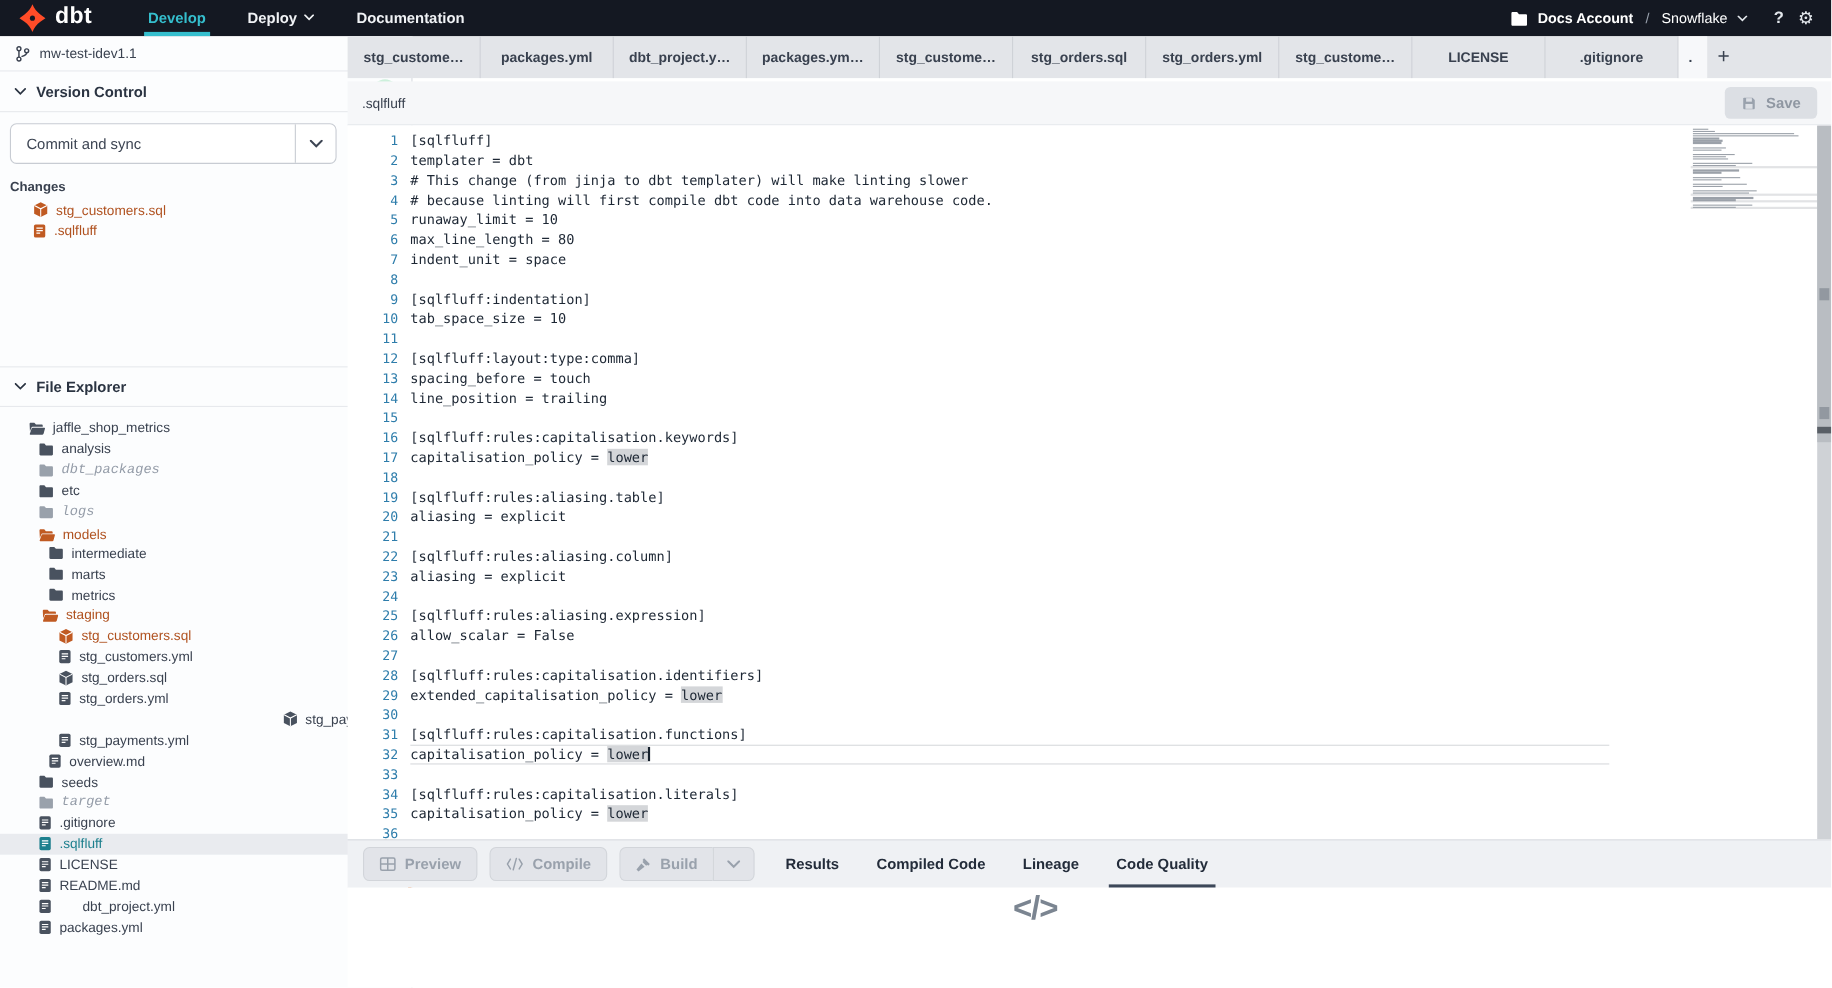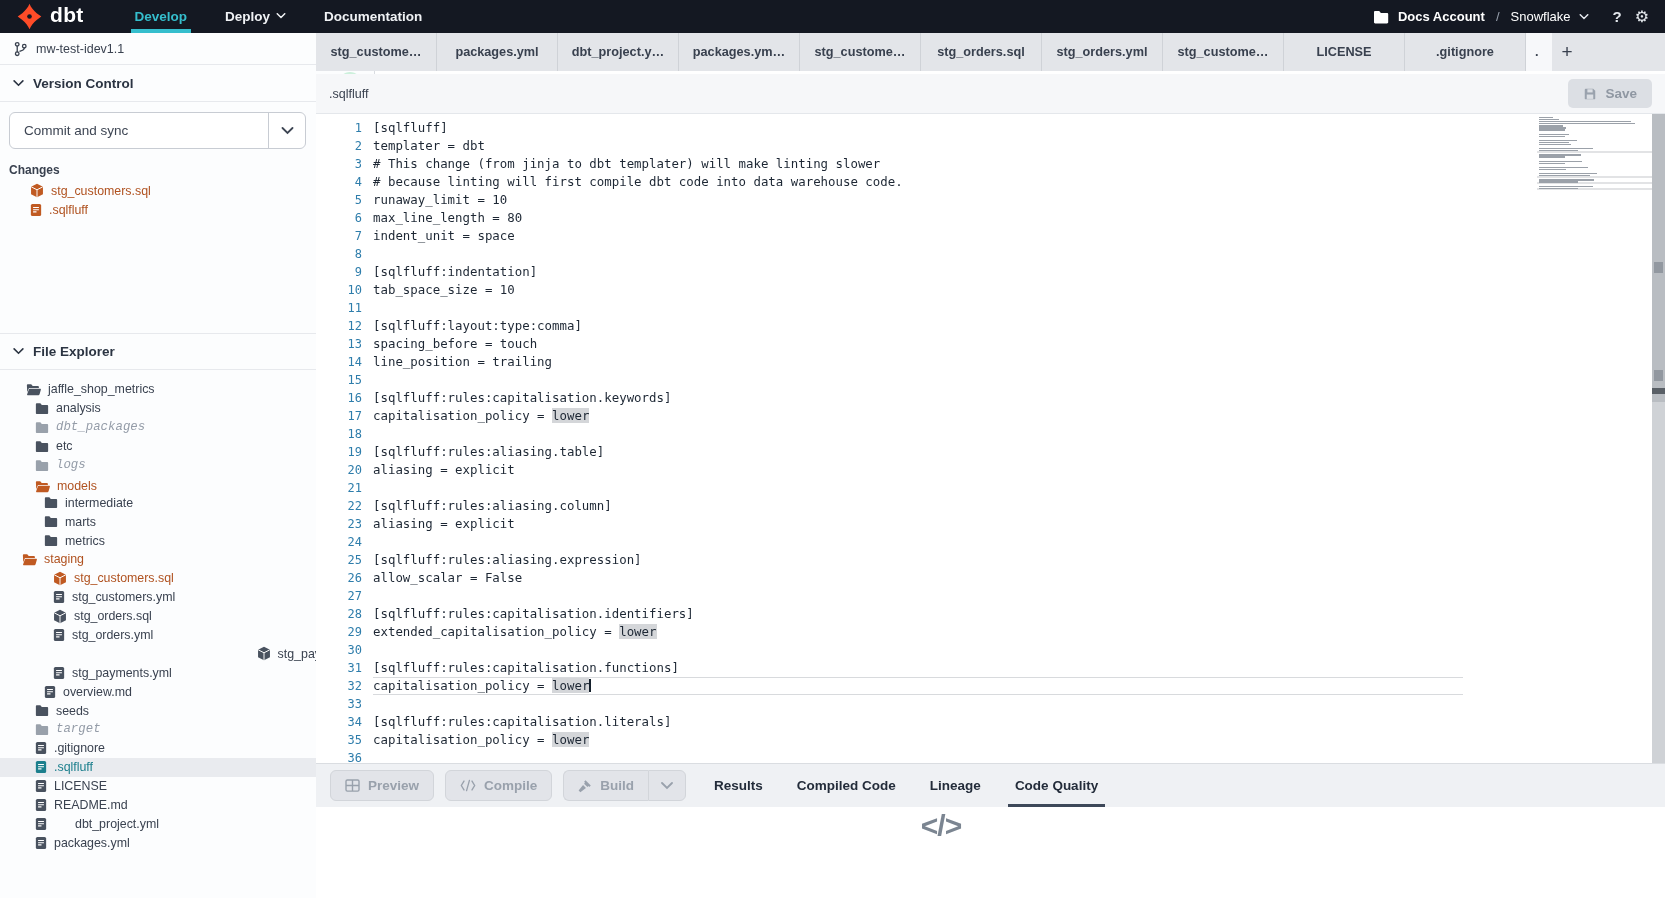--- a/index.html
+++ b/index.html
@@ -251,21 +251,21 @@
             <path fill="#49525f" d="M1 2.2C1 1.5 1.5 1 2.2 1h3.9l1.7 1.9h6c.7 0 1.2.5 1.2 1.2v8.1c0 .7-.5 1.2-1.2 1.2H2.2C1.5 13.4 1 12.9 1 12.2z"></path>
           </svg>
           <span>marts</span>
         </div>
         <div class="tree-row" style="padding-left: 44px;">
           <svg width="14" height="13" viewBox="0 0 16 14">
             <path fill="#49525f" d="M1 2.2C1 1.5 1.5 1 2.2 1h3.9l1.7 1.9h6c.7 0 1.2.5 1.2 1.2v8.1c0 .7-.5 1.2-1.2 1.2H2.2C1.5 13.4 1 12.9 1 12.2z"></path>
           </svg>
           <span>metrics</span>
         </div>
-        <div class="tree-row modified" style="padding-left: 22px; text-align: center;">
+        <div class="tree-row modified" style="padding-left: 38px; text-align: center;">
           <svg width="15" height="13" viewBox="0 0 17 14">
             <path fill="#c05a22" d="M1 2.2C1 1.5 1.5 1 2.2 1h3.7l1.7 1.9h5.8c.7 0 1.2.5 1.2 1.2v1.2H4.1c-.6 0-1.1.4-1.2 1L1.4 10z"></path>
             <path fill="#c05a22" d="M4.4 6.2h11.9c.4 0 .7.4.6.8l-1.5 5.5c-.1.5-.6.9-1.1.9H1.8c-.4 0-.7-.4-.6-.8l2-5.7c.2-.4.6-.7 1.2-.7z"></path>
           </svg>
           <span>staging</span>
           <span class="m-badge">M</span>
         </div>
         <div class="tree-row modified" style="padding-left: 53px;">
           <svg width="14" height="15" viewBox="0 0 16 17">
             <path fill="#c05a22" d="M8 .8l6.8 3.4v8.6L8 16.2 1.2 12.8V4.2z"></path>

